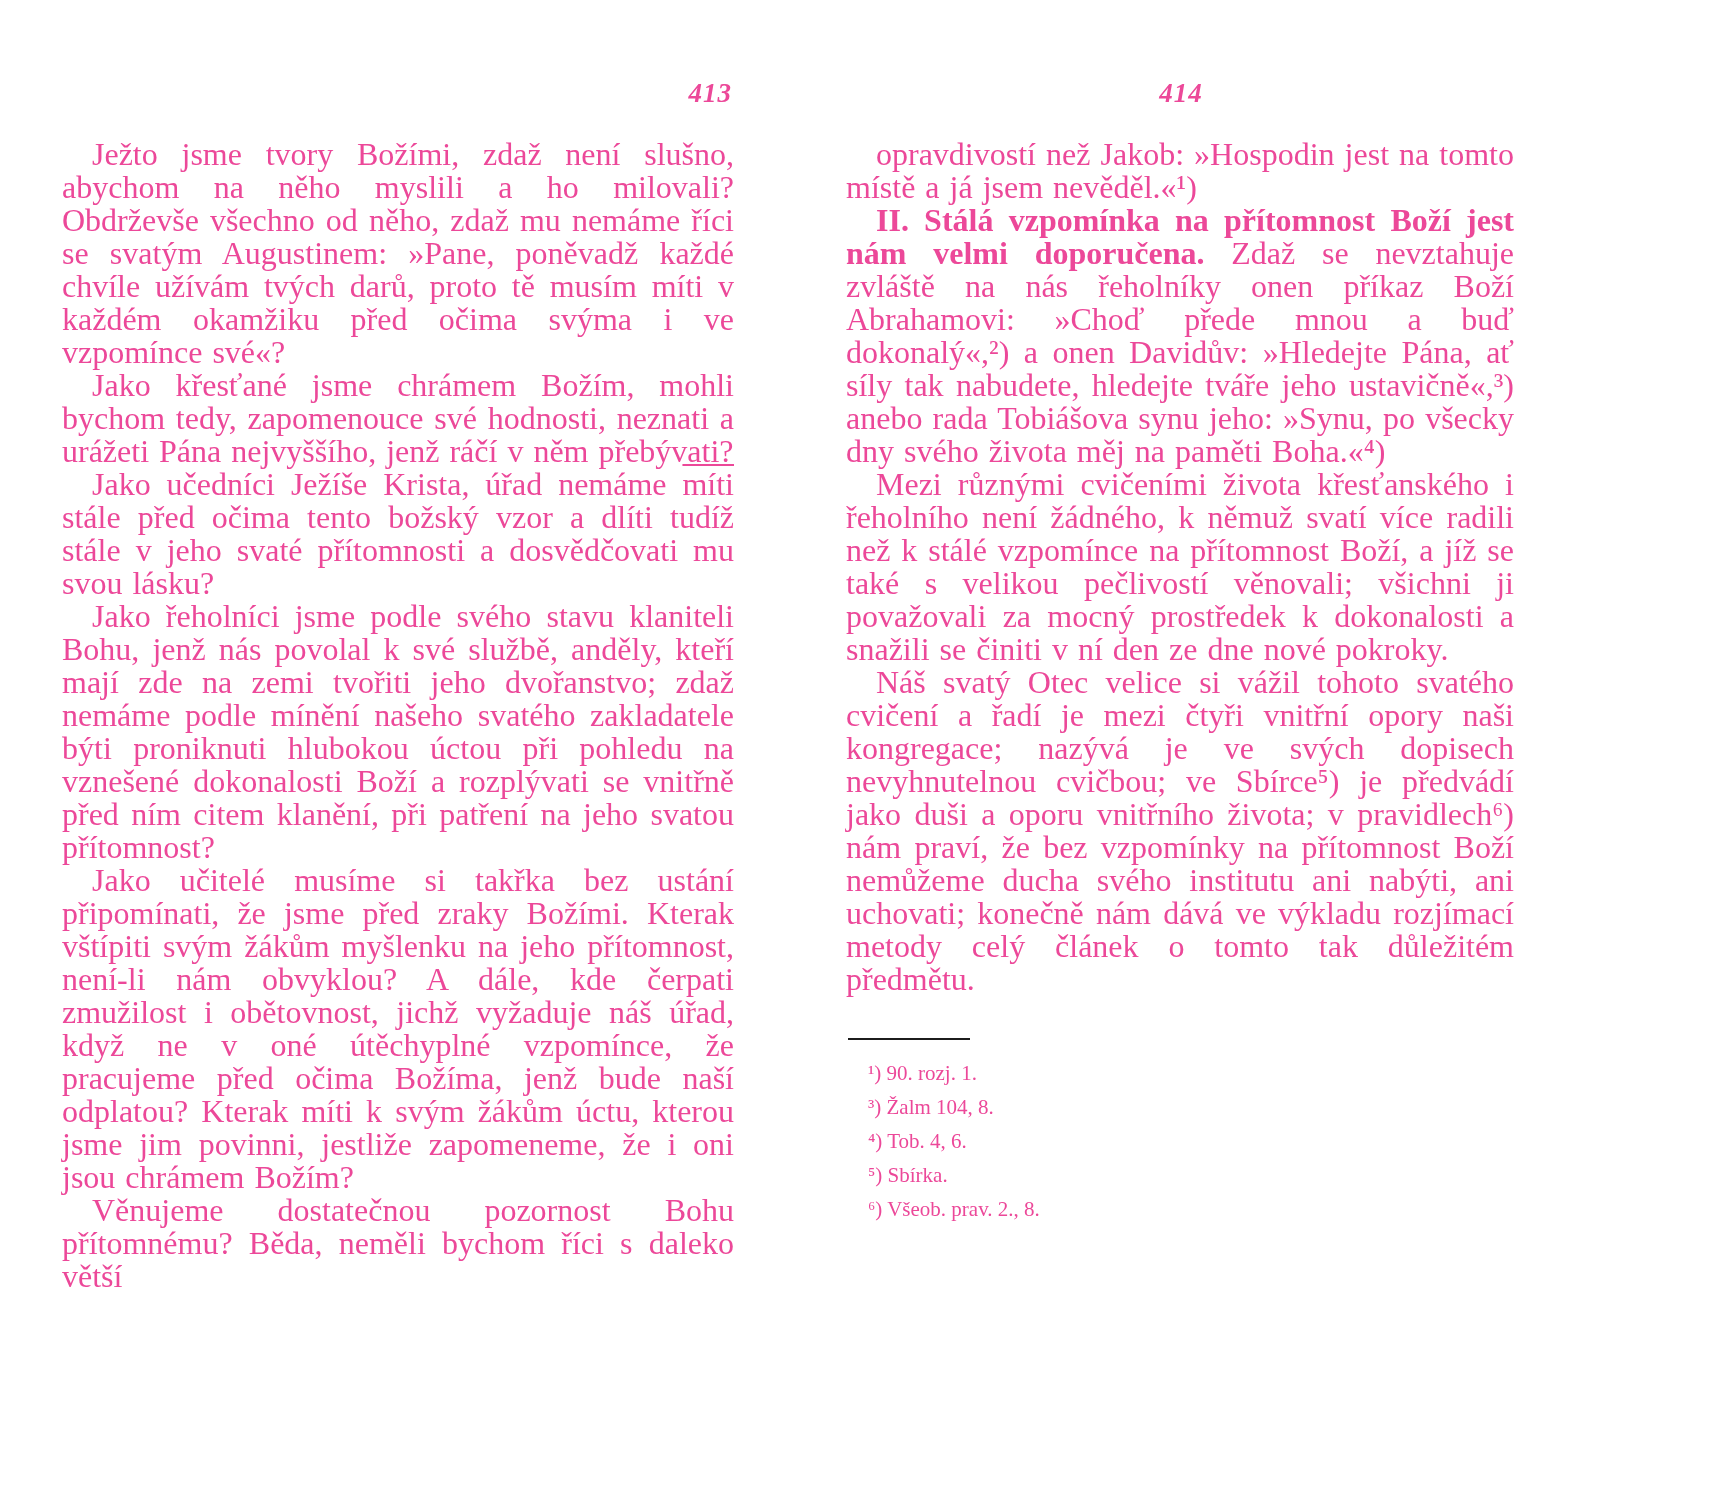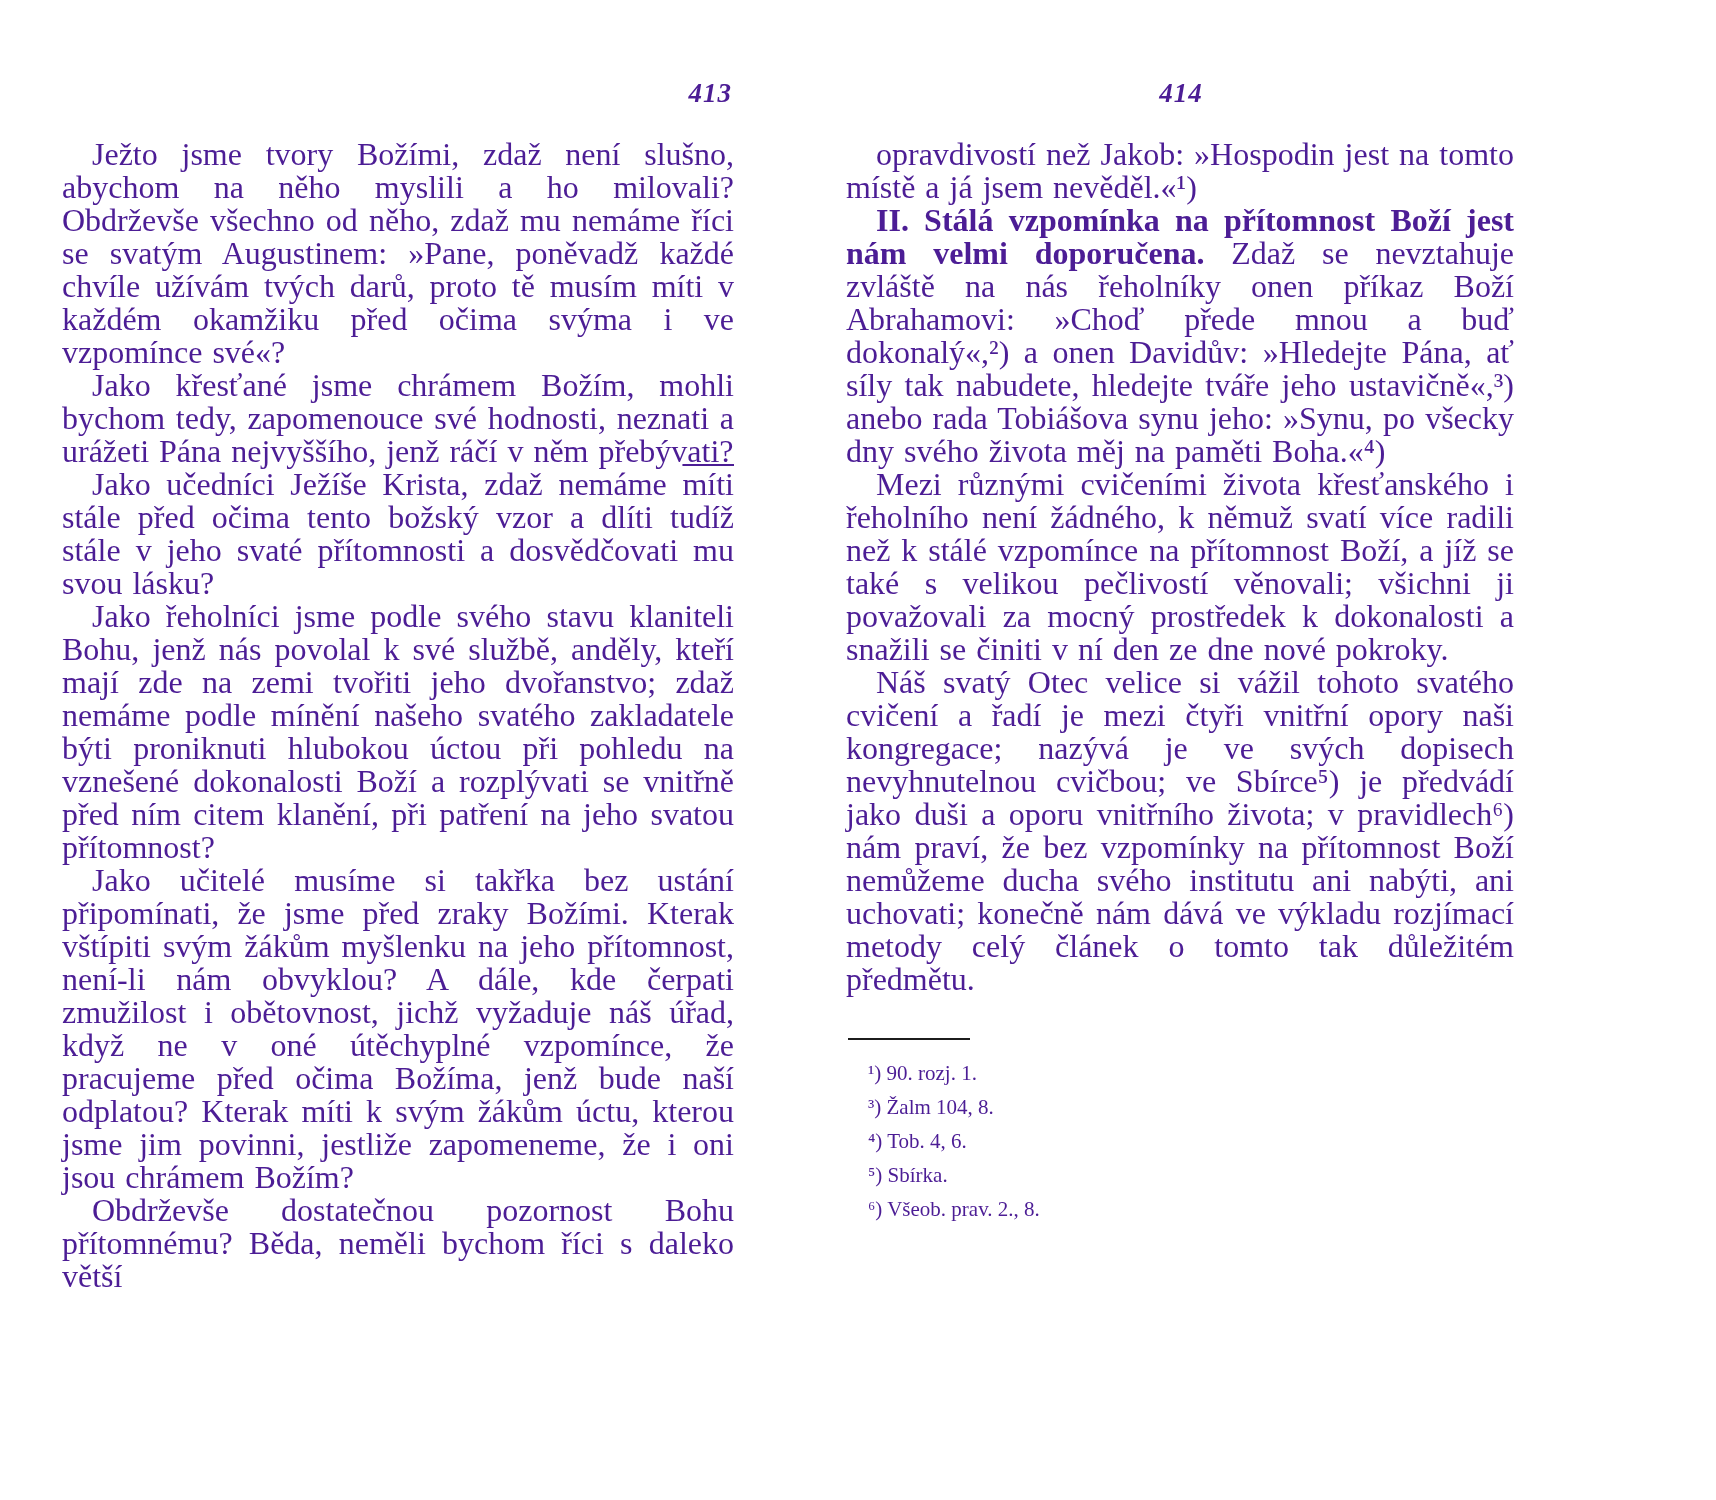--- a/index.html
+++ b/index.html
@@ -2,21 +2,21 @@
 <html lang="cs"><head>
 <meta charset="utf-8">
 <style>
   * { margin: 0; padding: 0; box-sizing: border-box; }
   html, body { background: #ffffff; }
   .spread {
     position: relative;
     width: 1716px;
     height: 1500px;
     background: #ffffff;
-    color: #4c1d95;
+    color: #ec4899;
     font-family: "Liberation Serif", "DejaVu Serif", serif;
     overflow: hidden;
   }
   .page { position: absolute; top: 78px; }
   .page-left  { left: 62px;  width: 672px; }
   .page-right { left: 846px; width: 668px; }
   .page-number {
     font-size: 27px;
     font-style: italic;
     font-weight: bold;
@@ -52,24 +52,24 @@
 <body>
 
 <div class="spread">
 
   <div class="page page-left">
     <div class="page-number pn-left">413</div>
 
     <div class="page-body">
       <p class="para">Ježto jsme tvory Božími, zdaž není slušno, abychom na něho myslili a ho milovali? Obdrževše všechno od něho, zdaž mu nemáme říci se svatým Augustinem: »Pane, poněvadž každé chvíle užívám tvých darů, proto tě musím míti v každém okamžiku před očima svýma i ve vzpomínce své«?</p>
       <p class="para">Jako křesťané jsme chrámem Božím, mohli bychom tedy, zapomenouce své hodnosti, neznati a urážeti Pána nejvyššího, jenž ráčí v něm přebývati?</p>
-      <p class="para"><span>Jako učedníci Ježíše Krista, zdaž nemáme </span><span class="overline">míti</span><span> stále před očima tento božský vzor a dlíti tudíž stále v jeho svaté přítomnosti a dosvědčovati mu svou lásku?</span></p>
+      <p class="para"><span>Jako učedníci Ježíše Krista, úřad nemáme </span><span class="overline">míti</span><span> stále před očima tento božský vzor a dlíti tudíž stále v jeho svaté přítomnosti a dosvědčovati mu svou lásku?</span></p>
       <p class="para">Jako řeholníci jsme podle svého stavu klaniteli Bohu, jenž nás povolal k své službě, anděly, kteří mají zde na zemi tvořiti jeho dvořanstvo; zdaž nemáme podle mínění našeho svatého zakladatele býti proniknuti hlubokou úctou při pohledu na vznešené dokonalosti Boží a rozplývati se vnitřně před ním citem klanění, při patření na jeho svatou přítomnost?</p>
       <p class="para">Jako učitelé musíme si takřka bez ustání připomínati, že jsme před zraky Božími. Kterak vštípiti svým žákům myšlenku na jeho přítomnost, není-li nám obvyklou? A dále, kde čerpati zmužilost i obětovnost, jichž vyžaduje náš úřad, když ne v oné útěchyplné vzpomínce, že pracujeme před očima Božíma, jenž bude naší odplatou? Kterak míti k svým žákům úctu, kterou jsme jim povinni, jestliže zapomeneme, že i oni jsou chrámem Božím?</p>
-      <p class="para">Obdrževše dostatečnou pozornost Bohu přítomnému? Běda, neměli bychom říci s daleko větší</p>
+      <p class="para">Věnujeme dostatečnou pozornost Bohu přítomnému? Běda, neměli bychom říci s daleko větší</p>
     </div>
   </div>
 
   <div class="page page-right">
     <div class="page-number pn-right">414</div>
 
     <div class="page-body">
       <p class="para">opravdivostí než Jakob: »Hospodin jest na tomto místě a já jsem nevěděl.«¹)</p>
       <p class="para"><b class="lead">II. Stálá vzpomínka na přítomnost Boží jest nám velmi doporučena. </b><span>Zdaž se nevztahuje zvláště na nás řeholníky onen příkaz Boží Abrahamovi: »Choď přede mnou a buď dokonalý«,²) a onen Davidův: »Hledejte Pána, ať síly tak nabudete, hledejte tváře jeho ustavičně«,³) anebo rada Tobiášova synu jeho: »Synu, po všecky dny svého života měj na paměti Boha.«⁴)</span></p>
       <p class="para">Mezi různými cvičeními života křesťanského i řeholního není žádného, k němuž svatí více radili než k stálé vzpomínce na přítomnost Boží, a jíž se také s velikou pečlivostí věnovali; všichni ji považovali za mocný prostředek k dokonalosti a snažili se činiti v ní den ze dne nové pokroky.</p>

